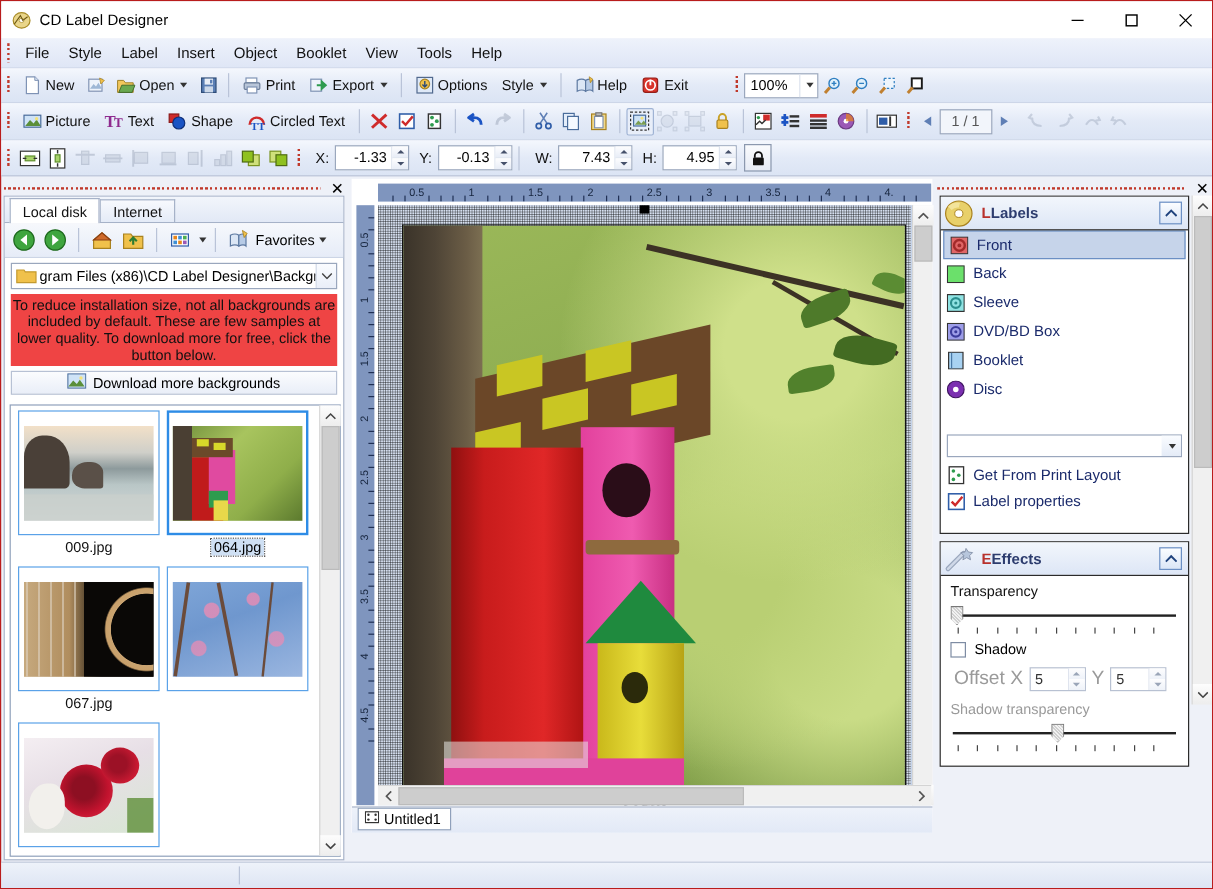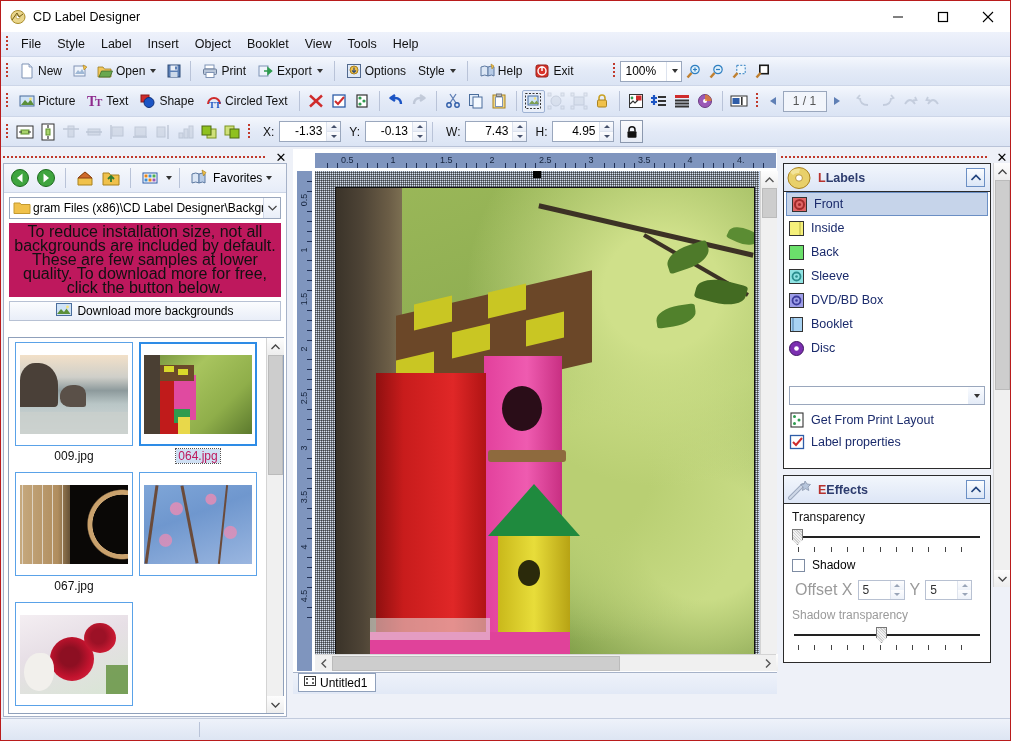--- a/index.html
+++ b/index.html
@@ -156,22 +156,22 @@
 
   .pathbar {
     margin: 4px 5px; height: 22px; display: flex; align-items: center;
     border: 1px solid #9aa7bd; background: #fff; font-size: 12px;
   }
   .pathbar .folder { width: 18px; height: 14px; margin: 0 2px 0 3px; flex: 0 0 18px; }
   .pathbar .ptxt { flex: 1; overflow: hidden; white-space: nowrap; }
   .pathbar .pdrop { width: 17px; height: 20px; display: flex; align-items: center; justify-content: center; border-left: 1px solid #cfd7e6; background: linear-gradient(to bottom,#fafcff,#e9eef8); }
 
   .notice {
-    margin: 2px 5px 0 5px; padding: 2px 0; font-size: 16px; color: #111; text-align: center; line-height: 14px;
-    background: #be185d;
+    margin: 2px 5px 0 5px; padding: 2px 0; font-size: 12px; color: #111; text-align: center; line-height: 14px;
+    background: #ef4444;
   }
   .dlbtn {
     margin: 4px 5px; height: 20px; display: flex; align-items: center; justify-content: center; gap: 5px;
     border: 1px solid #b7c1d4; background: linear-gradient(to bottom,#fbfcfe,#e9eef8);
     font-size: 12px;
   }
 
   .thumbs-wrap {
     position: absolute; left: 4px; top: 173px; width: 276px; height: 377px;
     border: 1px solid #8fa0bb; background: #fff; display: flex;
@@ -182,21 +182,21 @@
   }
   .thumb { width: 118px; }
   .thumb .frame {
     width: 118px; height: 104px; border: 1px solid #5aa2e8; background: #fff;
     display: flex; align-items: center; justify-content: center;
   }
   .thumb.selected .frame { border: 2px solid #2e8ce6; }
   .thumb .img { width: 108px; height: 79px; background-size: cover; background-position: center; }
   .thumb .cap { text-align: center; font-size: 12px; padding-top: 3px; color: #111; }
   .thumb.selected .cap span {
-    background: #cfe0f4; color: #be185d; padding: 0 2px; outline: 1px dotted #555;
+    background: #cfe0f4; color: #000000; padding: 0 2px; outline: 1px dotted #555;
   }
 
   .vscroll {
     width: 17px; background: #f0f0f0; border-left: 1px solid #d4d4d4;
     display: flex; flex-direction: column; align-items: center;
   }
   .vscroll .sbtn { width: 17px; height: 17px; display: flex; align-items: center; justify-content: center;
     background: linear-gradient(to bottom,#fdfdfd,#ededed); }
   .vscroll .sthumb { width: 15px; background: #cdcdcd; border: 1px solid #bbb; }
 
@@ -899,20 +899,24 @@
     </span>
   </div>
 
   <div id="leftpanel">
     <div class="panel-head">
       <span class="dotborder dotline"></span>
       <span class="panel-x">✕</span>
     </div>
 
     <div class="lp-body">
+      <div class="tabs">
+        <span class="tab active">Local disk</span>
+        <span class="tab">Internet</span>
+      </div>
 
       <div class="lp-nav">
         <span class="navbtn">
           <svg width="20" height="20">
               <circle cx="10" cy="10" r="8.5" fill="#3fa53f" stroke="#1d6a1d"></circle>
               <circle cx="10" cy="10" r="8.5" fill="url(#g1)" opacity="0"></circle>
               <path d="M12.5 5.5 L7 10 l5.5 4.5z" fill="#fff"></path>
             </svg>
         </span>
         <span class="navbtn">
@@ -1302,29 +1306,20 @@
             <span class="sw">
               <svg width="15" height="15">
                   <rect x="0.5" y="0.5" width="14" height="14" fill="#e06666" stroke="#333"></rect>
                   <circle cx="7.5" cy="7.5" r="4.5" fill="none" stroke="#a32a2a" stroke-width="2"></circle>
                   <circle cx="7.5" cy="7.5" r="1.6" fill="#a32a2a"></circle>
                 </svg>
             </span>
             <span>Front</span>
           </div>
 
-          <div class="lbl-item">
-            <span class="sw">
-              <svg width="15" height="15">
-                  <rect x="0.5" y="0.5" width="14" height="14" fill="#f5f07a" stroke="#333"></rect>
-                  <line x1="11" y1="1" x2="11" y2="14" stroke="#b9b43f"></line>
-                </svg>
-            </span>
-            <span>Inside</span>
-          </div>
 
           <div class="lbl-item">
             <span class="sw">
               <svg width="15" height="15">
                   <rect x="0.5" y="0.5" width="14" height="14" fill="#6be06b" stroke="#333"></rect>
                 </svg>
             </span>
             <span>Back</span>
           </div>
 

